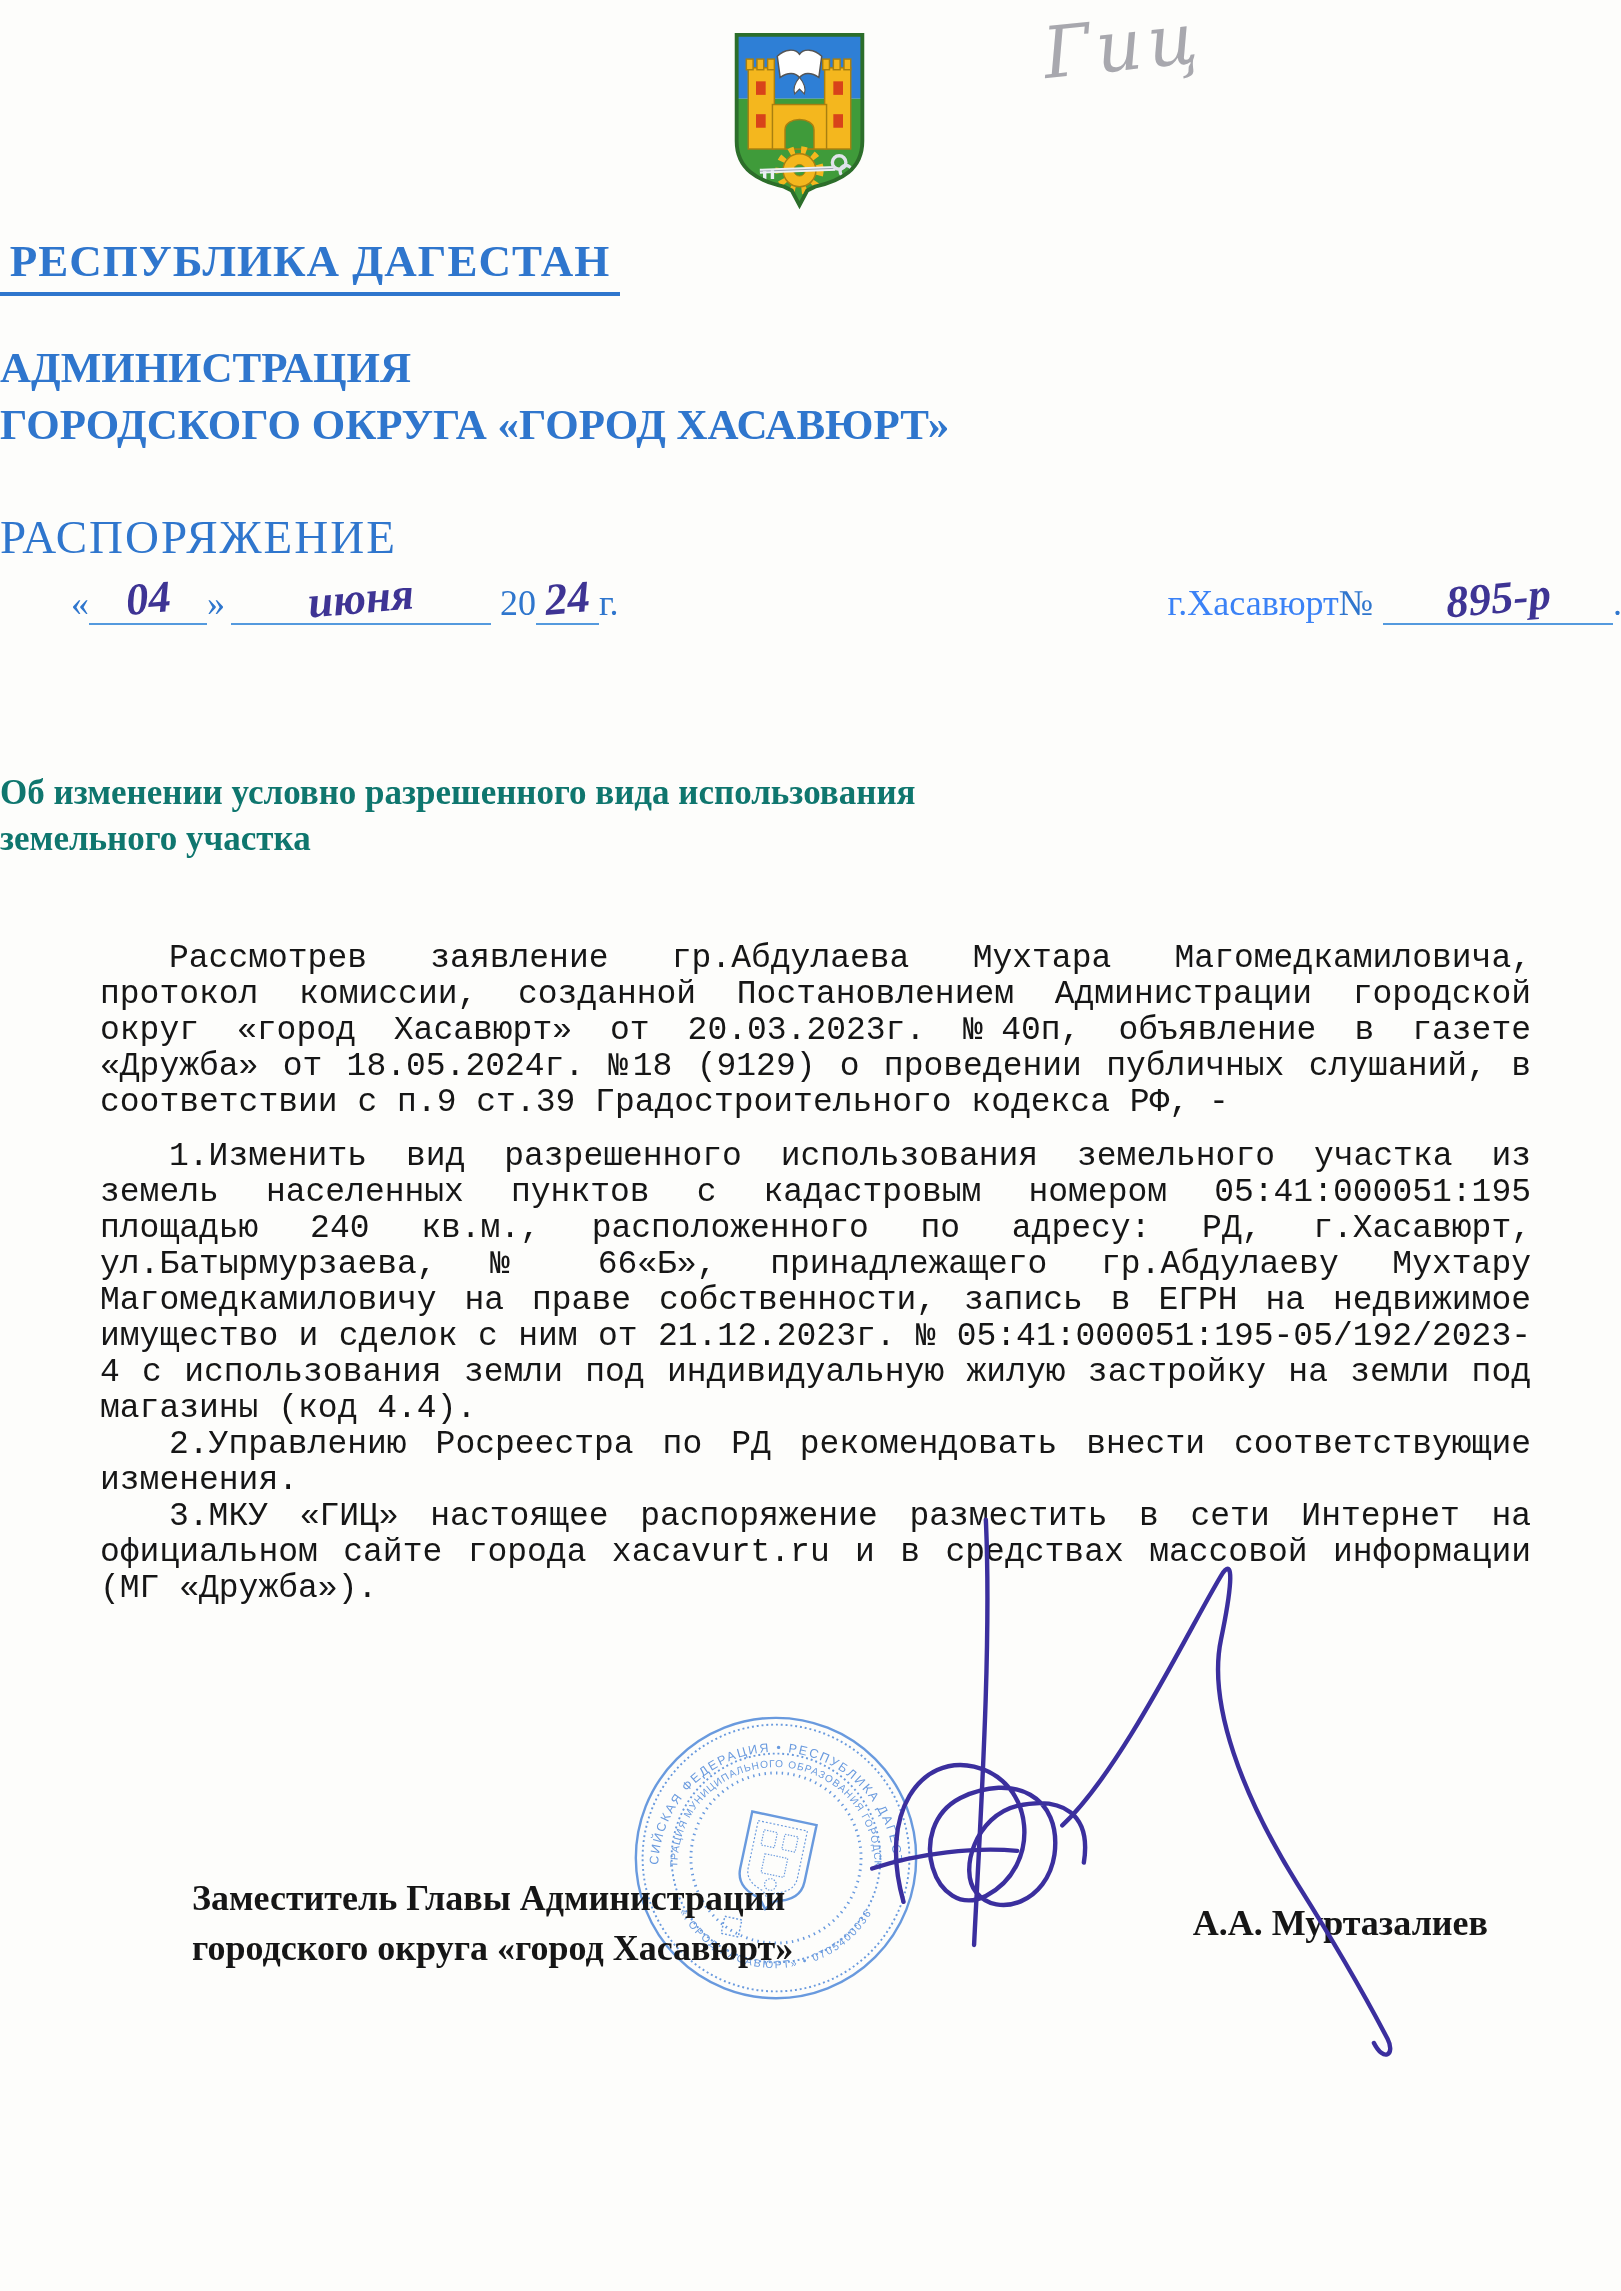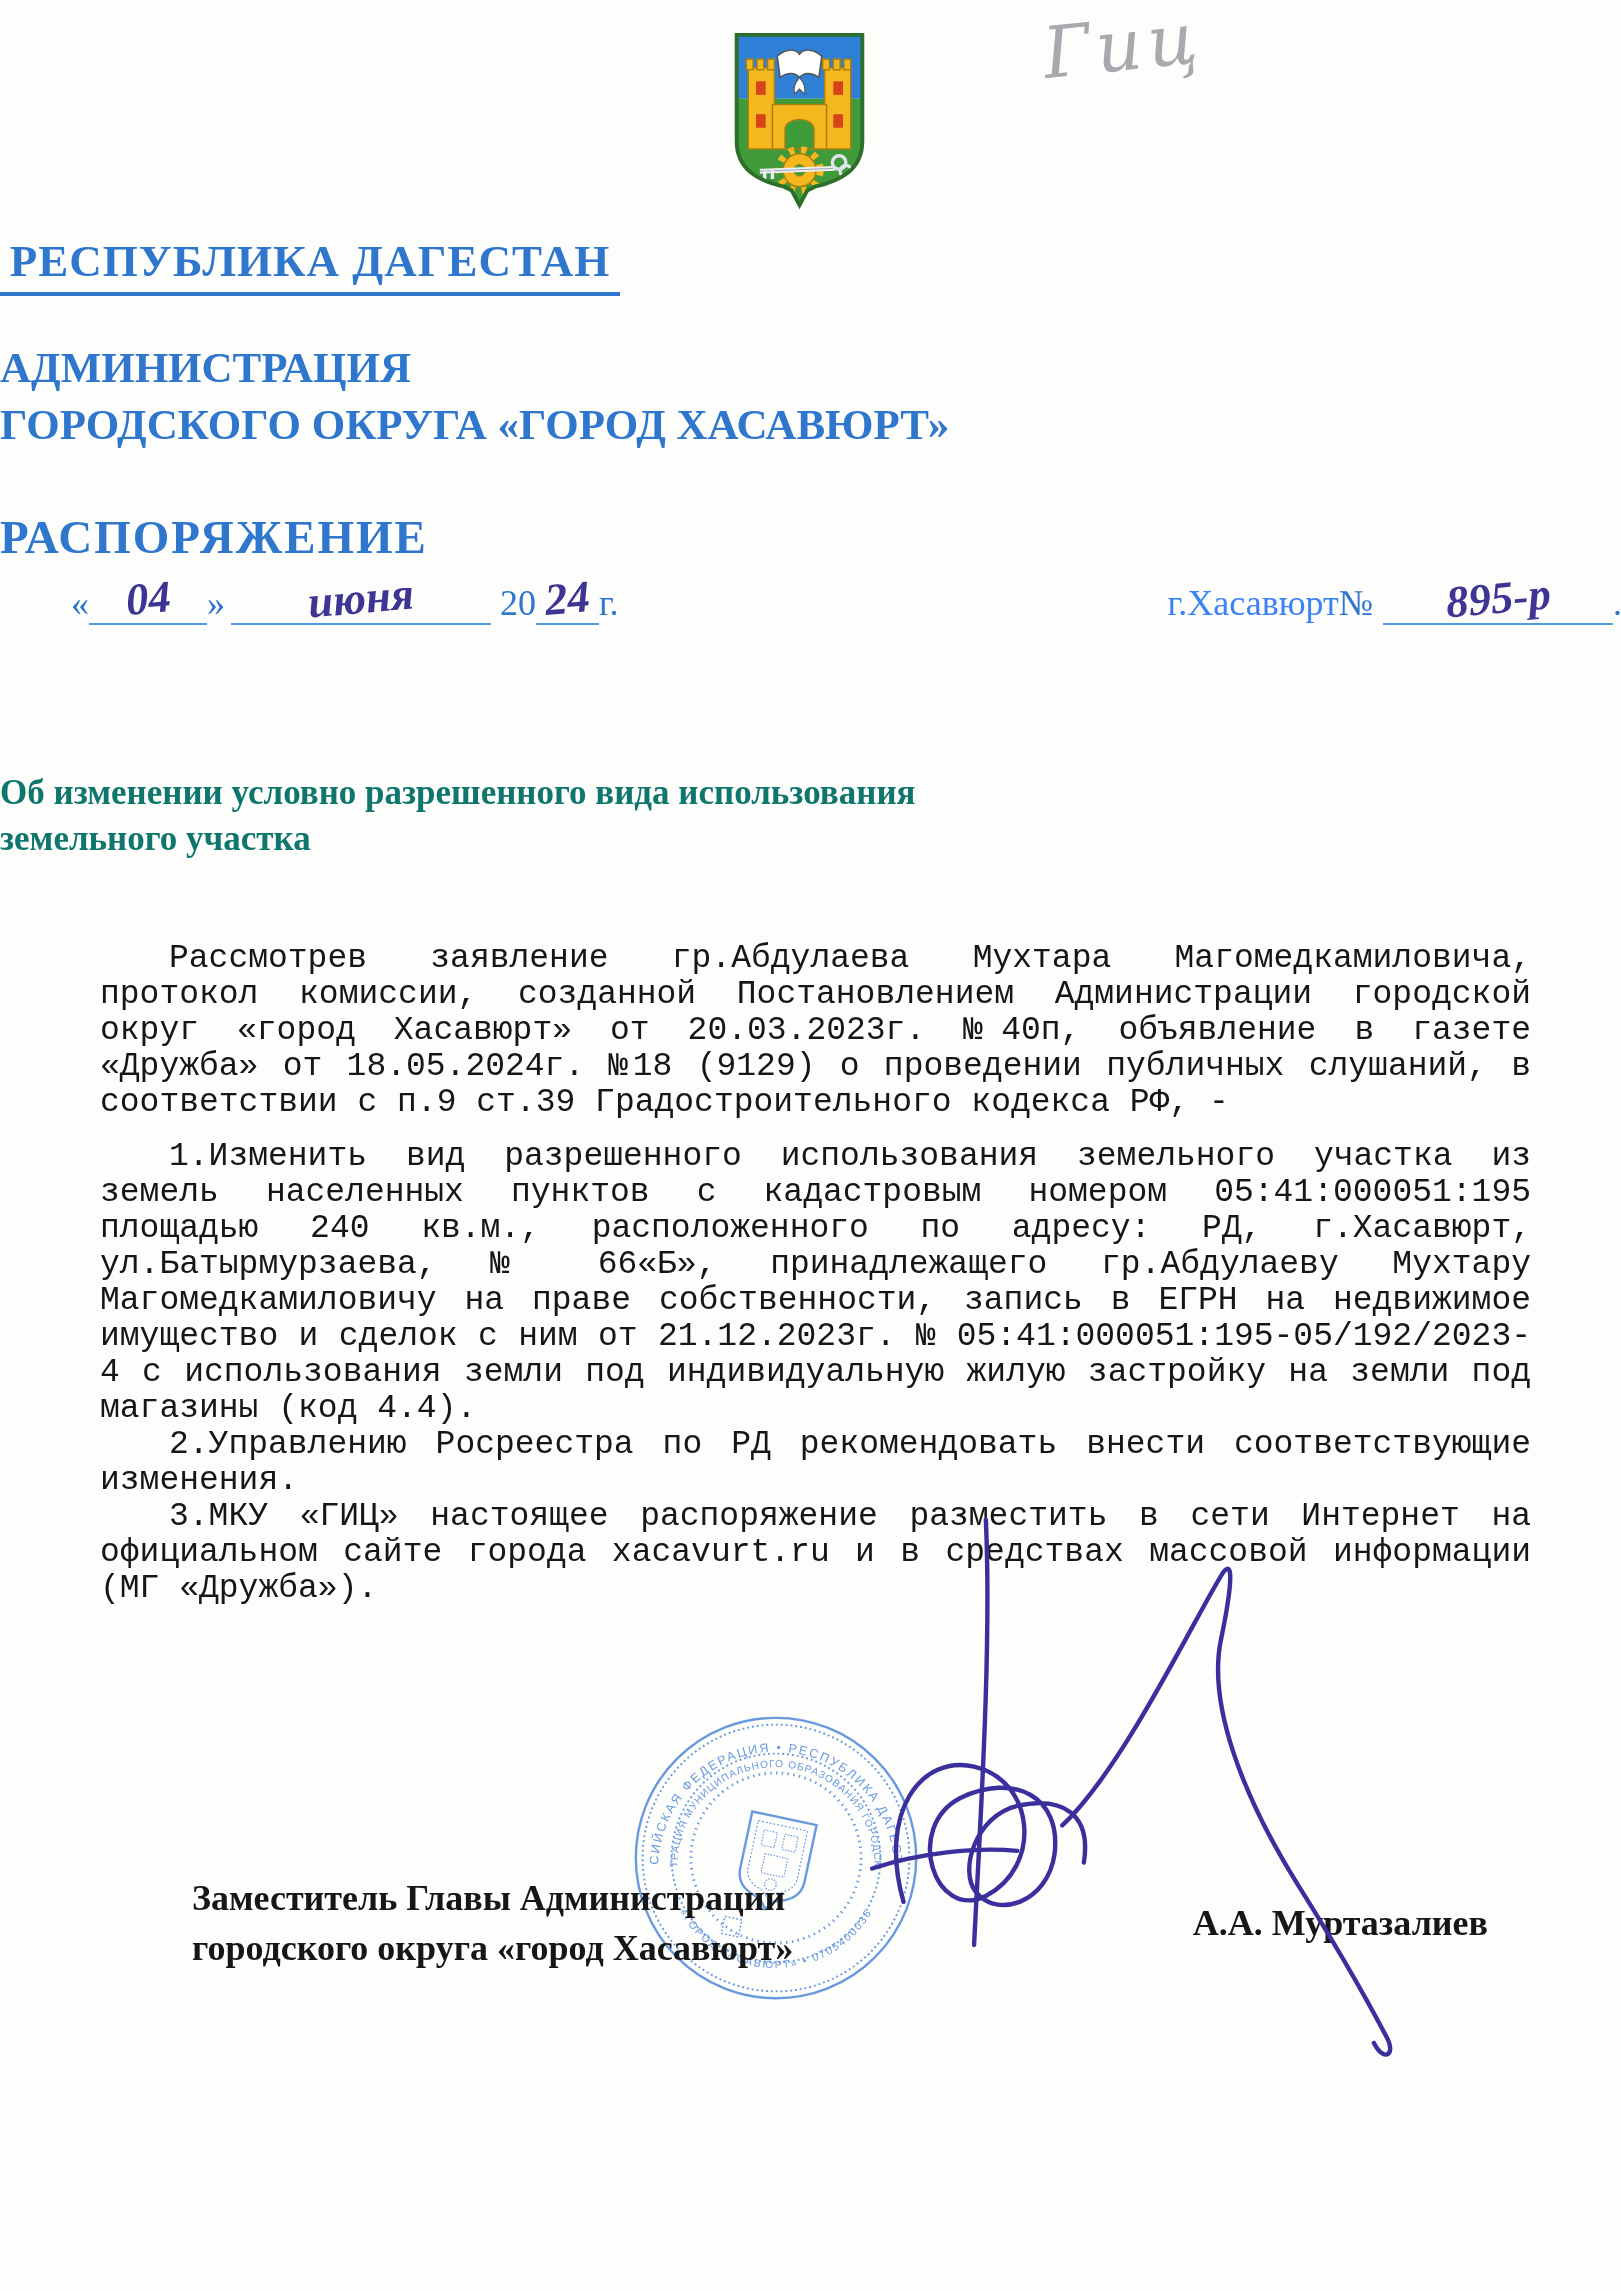--- a/index.html
+++ b/index.html
@@ -11,21 +11,21 @@
 
   #pencil-note{position:absolute;left:1043px;top:3.9px;font-size:71px;font-style:italic;
                color:#a8a8ae;transform:rotate(-6deg);letter-spacing:5.9px;font-family:"DejaVu Serif",serif;}
 
   #emblem{position:absolute;left:727px;top:27.4px;}
 
   #republic{top:235px;font-size:45px;font-weight:bold;letter-spacing:1px;}
   #republic .u{display:inline-block;border-bottom:4.9px solid #2f76cd;padding:0 9.8px 4.9px;}
   #admin1{top:343px;font-size:43px;font-weight:bold;font-family:Liberation Serif, serif;}
   #admin2{top:400px;font-size:43px;font-weight:bold;}
-  #doctype{top:510px;font-size:47px;font-weight:bold;letter-spacing:2px;}
+  #doctype{top:510px;font-size:47px;font-weight:normal;letter-spacing:2px;}
 
   #date-row{position:absolute;top:578px;left:71px;right:43px;display:flex;align-items:baseline;
             font-size:36px;color:#2f76cd;}
   #date-left,#num-block{white-space:nowrap;}
   #city-wrap{flex:1;text-align:left;padding-left:549px;color:#3b82f6;}
   .slot{display:inline-block;border-bottom:2.9px solid #549ade;text-align:center;line-height:1;}
   .hw{font-style:italic;font-weight:bold;color:#3e3494;font-size:45px;}
   .slot .hw{display:inline-block;transform:rotate(-5deg) translateY(-2px);}
   #day-slot{min-width:118px;}
   #month-slot{min-width:260px;margin-left:5.9px;}

